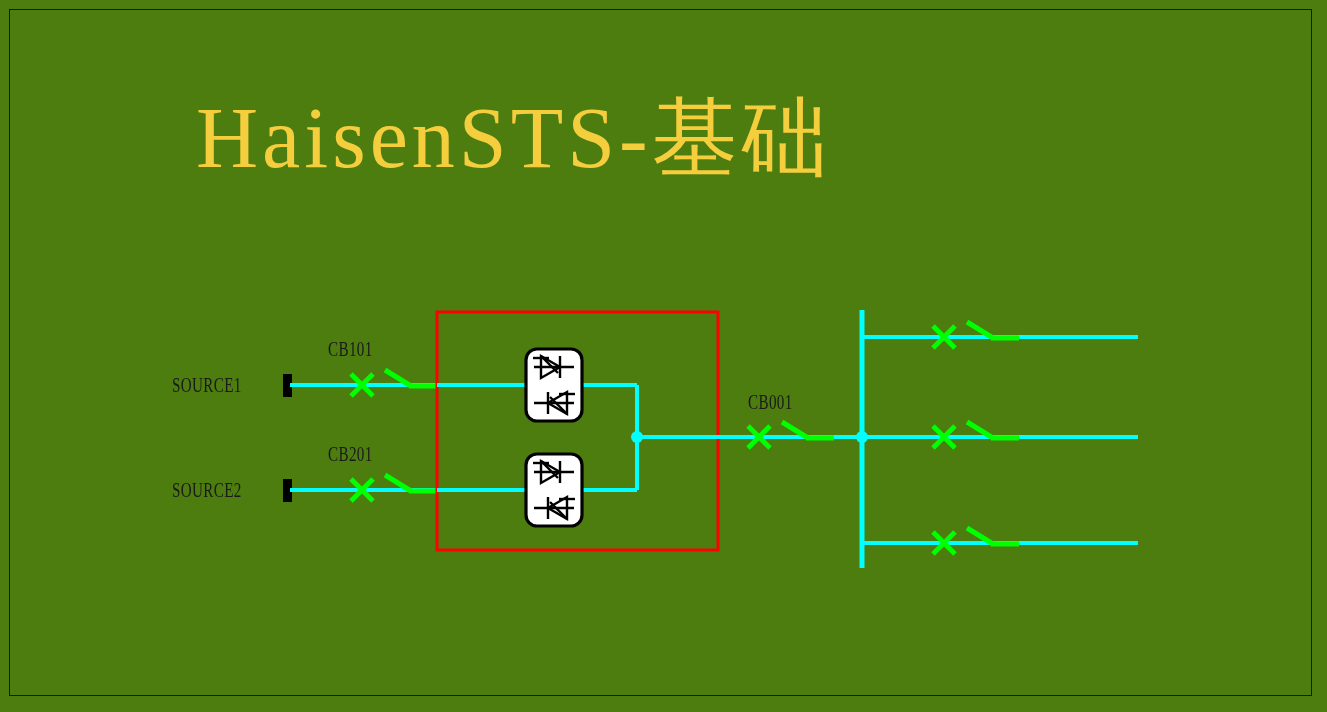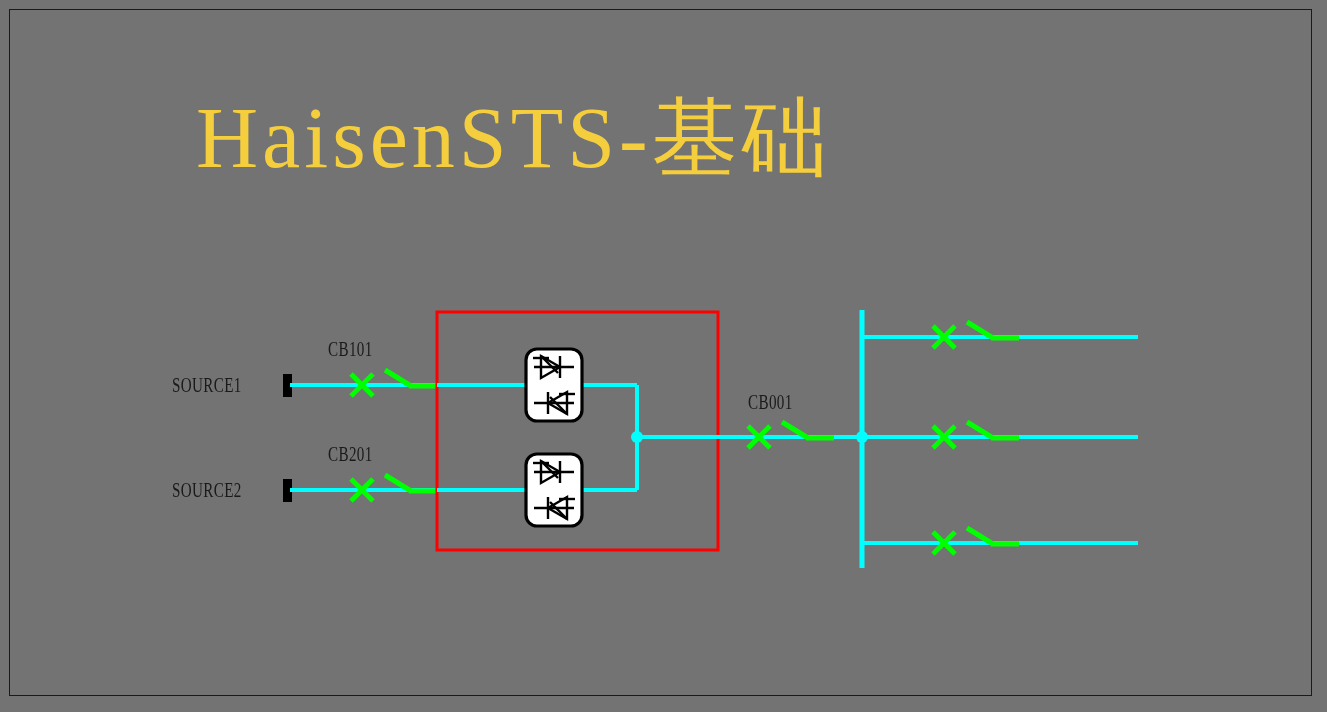--- a/index.html
+++ b/index.html
@@ -8,21 +8,21 @@
     padding: 0;
     background: #ffffff;
   }
   body {
     font-family: "Liberation Serif", "DejaVu Serif", serif;
   }
   #page {
     position: relative;
     width: 1327px;
     height: 712px;
-    background: #737373;
+    background: #4d7c0f;
     overflow: hidden;
   }
   #outer-frame {
     position: absolute;
     left: 9px;
     top: 9px;
     width: 1303px;
     height: 687px;
     border: 1.5px solid #1a1a1a;
     box-sizing: border-box;

